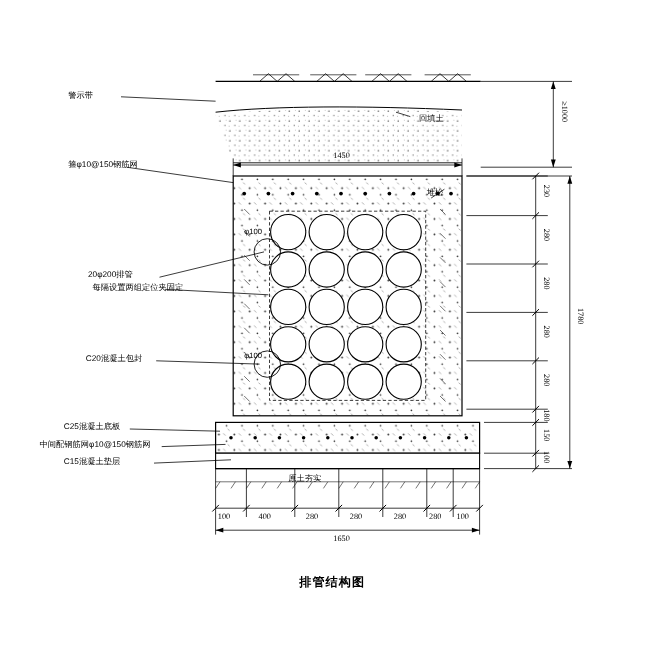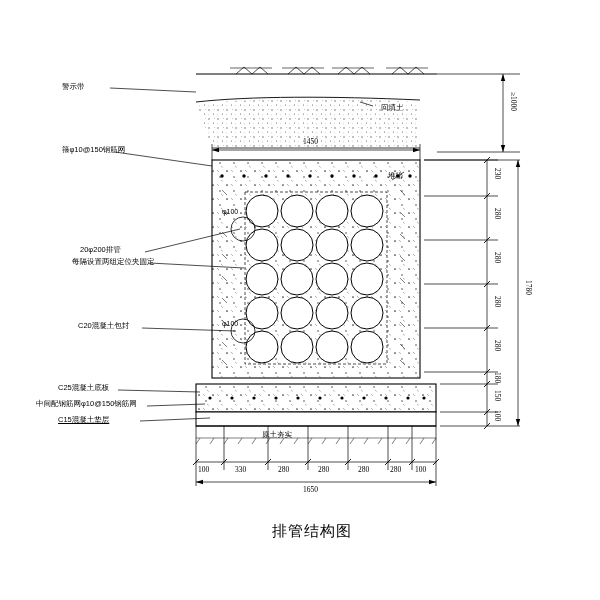--- a/index.html
+++ b/index.html
@@ -33,22 +33,22 @@
     position: absolute;
     font-size: 7.5px;
     line-height: 1.15;
     white-space: nowrap;
     color: #000;
   }
   .lbl.sm { font-size: 7px; }
   .lbl.dim { font-size: 7.5px; font-family: Liberation Serif, serif; }
   .title {
     position: absolute;
-    font-size: 15px;
-    font-weight: normal;
+    font-size: 11px;
+    font-weight: bold;
     letter-spacing: 1px;
     white-space: nowrap;
   }
   .vert {
     writing-mode: vertical-rl;
     text-orientation: mixed;
   }
 </style>
 </head>
 <body>
@@ -268,31 +268,31 @@
 
   </svg>
 
   <div class="lbl" style="left:62px; top:83px;">警示带</div>
   <div class="lbl" style="left:368px; top:104px;padding-left:13px;">回填土</div>
   <div class="lbl" style="left:62px; top:146px;">箍φ10@150钢筋网</div>
   <div class="lbl" style="left:388px; top:172px;font-family:Liberation Mono, monospace;">堆松</div>
   <div class="lbl sm" style="left:222px; top:208px;">φ100</div>
   <div class="lbl sm" style="left:222px; top:320px;">φ100</div>
   <div class="lbl" style="left:80px; top:246px;">20φ200排管</div>
-  <div class="lbl" style="left:72px; top:258px;">每隔设置两组定位夹固定</div>
+  <div class="lbl" style="left:84px; top:258px;">每隔设置两组定位夹固定</div>
   <div class="lbl" style="left:78px; top:322px;">C20混凝土包封</div>
   <div class="lbl" style="left:58px; top:384px;">C25混凝土底板</div>
   <div class="lbl" style="left:36px; top:400px;">中间配钢筋网φ10@150钢筋网</div>
-  <div class="lbl" style="left:58px; top:416px;text-decoration:underline;">C15混凝土垫层</div>
+  <div class="lbl" style="left:58px; top:416px;">C15混凝土垫层</div>
   <div class="lbl" style="left:262px; top:431px;text-align:right;">原土夯实</div>
 
   <div class="lbl dim" style="left:303px; top:138px;">1450</div>
 
   <div class="lbl dim" style="left:198px; top:466px;">100</div>
-  <div class="lbl dim" style="left:235px; top:466px;">330</div>
+  <div class="lbl dim" style="left:235px; top:466px;">400</div>
   <div class="lbl dim" style="left:278px; top:466px;">280</div>
   <div class="lbl dim" style="left:318px; top:466px;">280</div>
   <div class="lbl dim" style="left:358px; top:466px;">280</div>
   <div class="lbl dim" style="left:390px; top:466px;">280</div>
   <div class="lbl dim" style="left:415px; top:466px;">100</div>
   <div class="lbl dim" style="left:303px; top:486px;">1650</div>
 
   <div class="lbl dim vert" style="left:492px; top:168px;">230</div>
   <div class="lbl dim vert" style="left:492px; top:208px;">280</div>
   <div class="lbl dim vert" style="left:492px; top:252px;">280</div>

